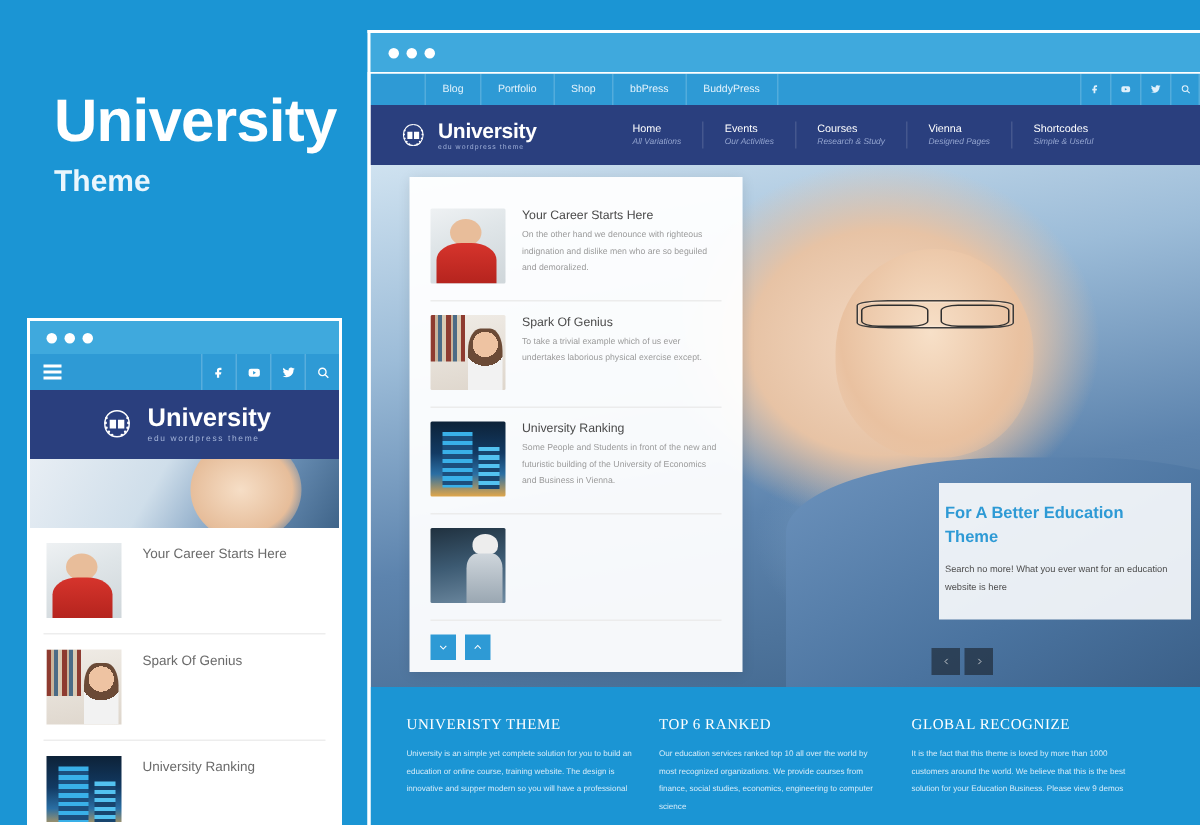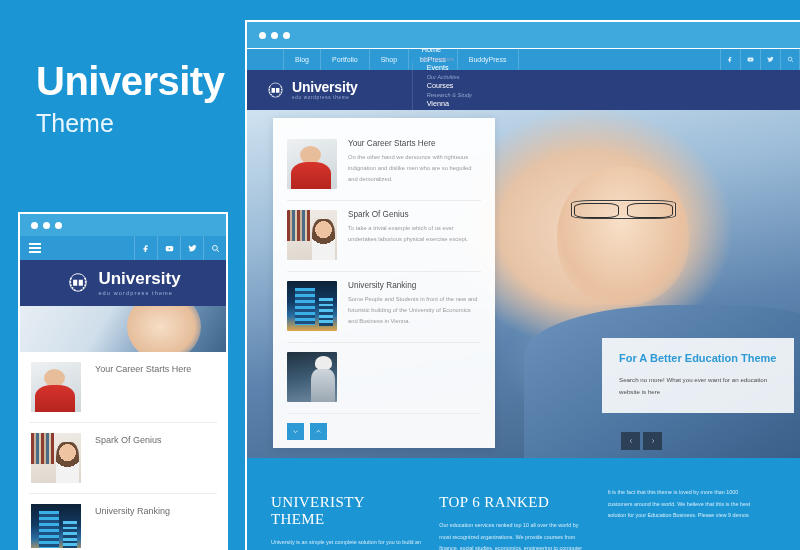--- a/index.html
+++ b/index.html
@@ -15,21 +15,21 @@
     position: absolute; left: 0; top: 0;
     width: 245px; height: 550px;
     padding: 60px 0 0 36px;
     z-index: 1;
   }
   .promo-title {
     font-size: 40px; font-weight: bold; color: #ffffff;
     letter-spacing: -0.5px; line-height: 1.05;
   }
   .promo-sub {
-    font-size: 25px; font-weight: 400; color: #eaf6fd;
+    font-size: 20px; font-weight: 700; color: #eaf6fd;
     margin-top: 8px; line-height: 1.1;
   }
   .promo-by {
     font-size: 15px; color: #d7eefb; margin-top: 22px; font-weight: 400;
   }
 
   
   .chrome-bar {
     background: #3fa9dd;
     display: flex; align-items: center;
@@ -79,21 +79,21 @@
   
   .mainnav {
     height: 40px; background: #2a3f7e;
     display: flex; align-items: center; padding-left: 18px;
   }
   .logo { display: flex; align-items: center; }
   .logo-mark { width: 21px; height: 21px; margin-right: 6px; }
   .logo-txt { line-height: 1; }
   .logo-name { font-size: 14px; font-weight: bold; color: #ffffff; letter-spacing: -0.2px; }
   .logo-tag { font-size: 4.6px; color: #9fb0d8; letter-spacing: 0.7px; margin-top: 2px; }
-  .menu { display: flex; margin-left: 54px; flex-direction: column; }
+  .menu { display: flex; margin-left: 54px; }
   .menu-item {
     padding: 0 14px; line-height: 1.25;
     border-left: 1px solid rgba(255,255,255,0.13);
   }
   .menu-item:first-child { border-left: none; padding-left: 10px; }
   .menu-label { font-size: 7.2px; color: #ffffff; display: block; }
   .menu-desc { font-size: 5.6px; color: #93a4cf; font-style: italic; display: block; margin-top: 2px; }
 
   
   .hero { position: relative; height: 348px; overflow: hidden; }
@@ -148,41 +148,41 @@
   .panel-arrows { display: flex; margin-top: 9px; }
   .arrow-btn {
     width: 17px; height: 17px; background: #2e9ad5; margin-right: 6px;
     display: flex; align-items: center; justify-content: center;
   }
   .arrow-btn svg { width: 7px; height: 7px; stroke: #ffffff; fill: none; stroke-width: 2.4; }
 
   
   .caption {
     position: absolute; right: 6px; bottom: 45px;
-    width: 192px; background: rgba(255,255,255,0.88);
-    padding: 13px 15px 15px 17px;
+    width: 168px; background: rgba(255,255,255,0.88);
+    padding: 13px 15px 15px 4px;
   }
   .caption-title { font-size: 11px; color: #2e9ad5; font-weight: bold; line-height: 1.45; }
   .caption-text { font-size: 6.2px; color: #4d4d4d; line-height: 1.95; margin-top: 7px; }
   .slider-nav { position: absolute; right: 138px; bottom: 8px; display: flex; }
   .slider-btn {
     width: 19px; height: 18px; background: rgba(20,24,30,0.55);
     display: flex; align-items: center; justify-content: center; margin-left: 3px;
   }
   .slider-btn svg { width: 6px; height: 6px; stroke: #e7e7e7; fill: none; stroke-width: 2.2; }
 
   
   .features {
     height: 95px; background: #1b95d4;
     display: flex; padding: 20px 24px 0 24px;
   }
   .feature { flex: 1; padding-right: 18px; }
   .feature-title {
     font-family: "Liberation Serif", serif;
-    font-size: 15px; color: #ffffff; letter-spacing: 0.4px; font-weight: 400; margin-top: 16px;
+    font-size: 10px; color: #ffffff; letter-spacing: 0.4px; font-weight: 400;
   }
   .feature-text { font-size: 5.4px; color: #d6ecf9; line-height: 2.15; margin-top: 9px; }
 
   
   .mobile {
     position: absolute; left: 18px; top: 212px;
     width: 210px; height: 338px;
     z-index: 4;
   }
   .mobile .chrome-bar { height: 24px; padding: 0 0 0 11px; }
@@ -419,20 +419,21 @@
     <div class="features">
       <div class="feature">
         <div class="feature-title">UNIVERISTY THEME</div>
         <div class="feature-text">University is an simple yet complete solution for you to build an education or online course, training website. The design is innovative and supper modern so you will have a professional</div>
       </div>
       <div class="feature">
         <div class="feature-title">TOP 6 RANKED</div>
         <div class="feature-text">Our education services ranked top 10 all over the world by most recognized organizations. We provide courses from finance, social studies, economics, engineering to computer science</div>
       </div>
       <div class="feature">
+        <div class="feature-title">GLOBAL RECOGNIZE</div>
         <div class="feature-text">It is the fact that this theme is loved by more than 1000 customers around the world. We believe that this is the best solution for your Education Business. Please view 9 demos</div>
       </div>
     </div>
 
   </div>
 </div>
 
 <div class="mobile">
   <div class="chrome-bar">
     <span class="dot"></span>

